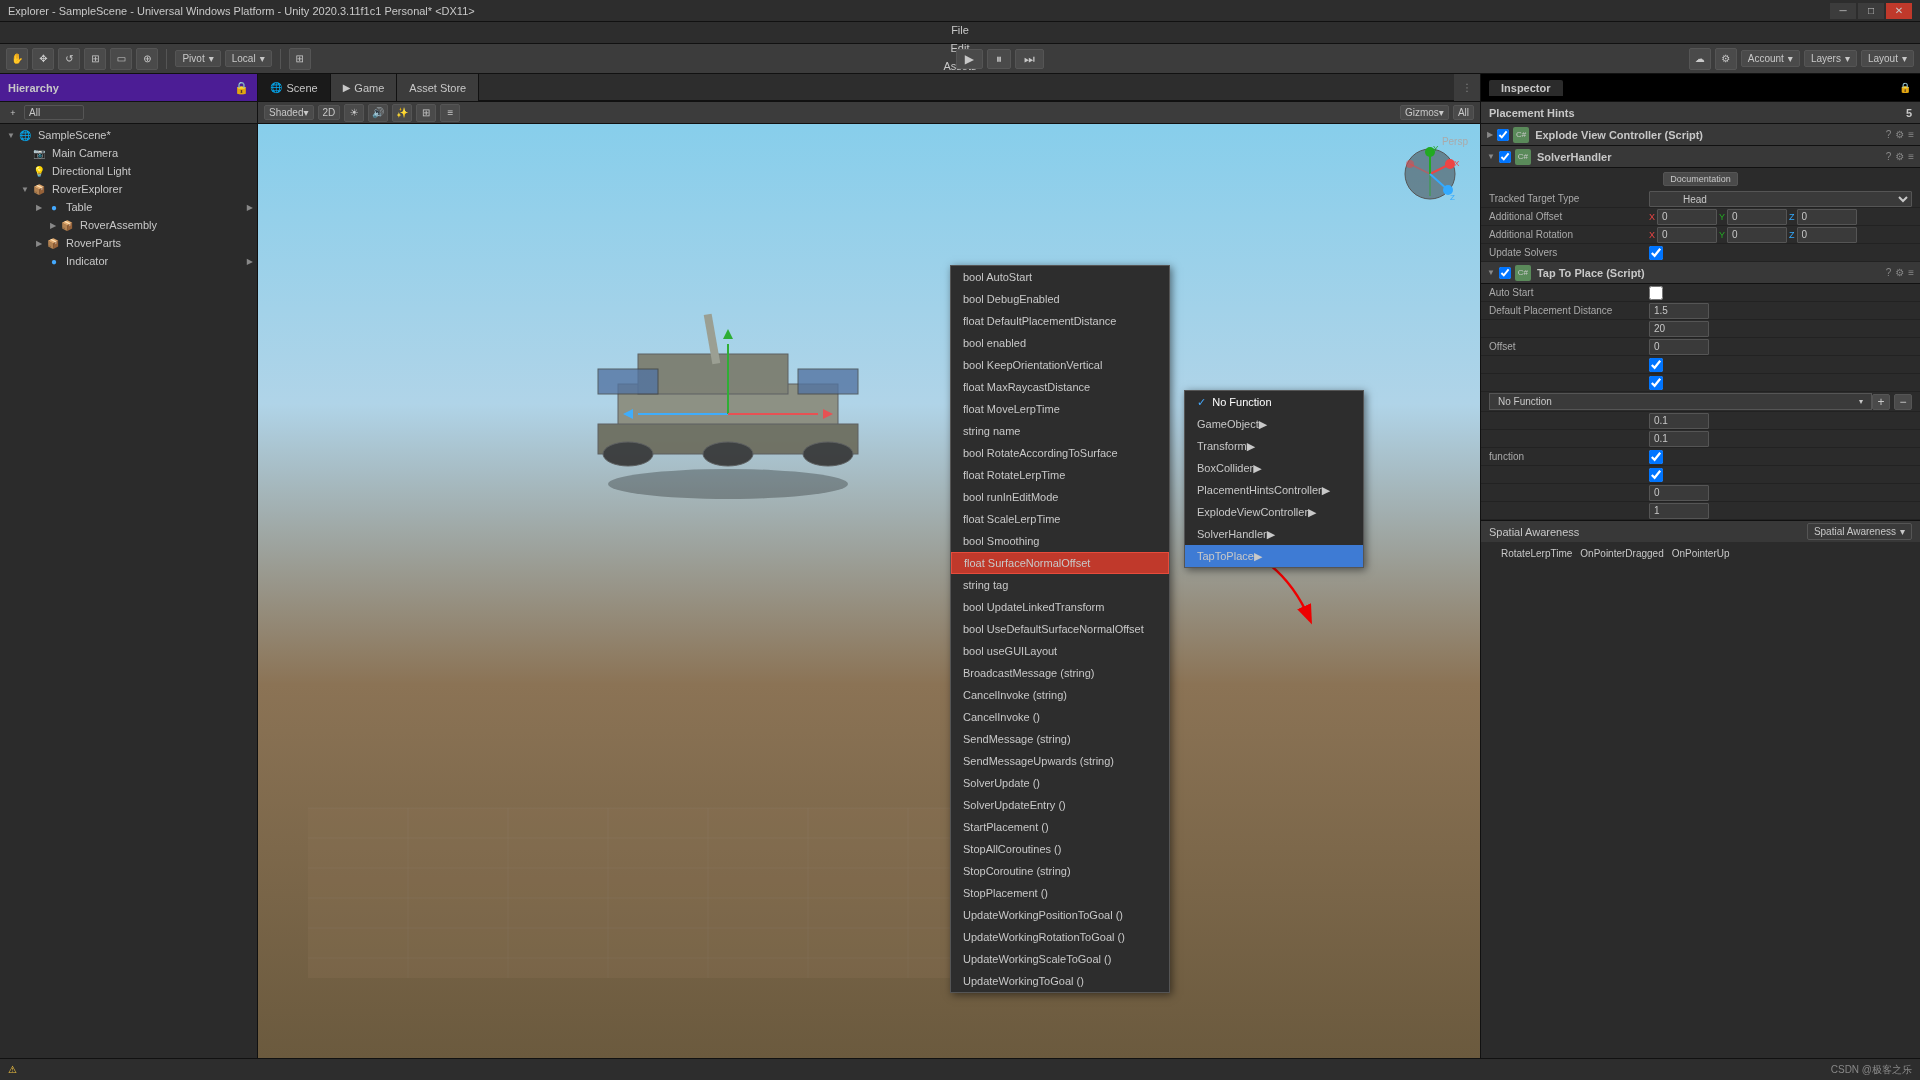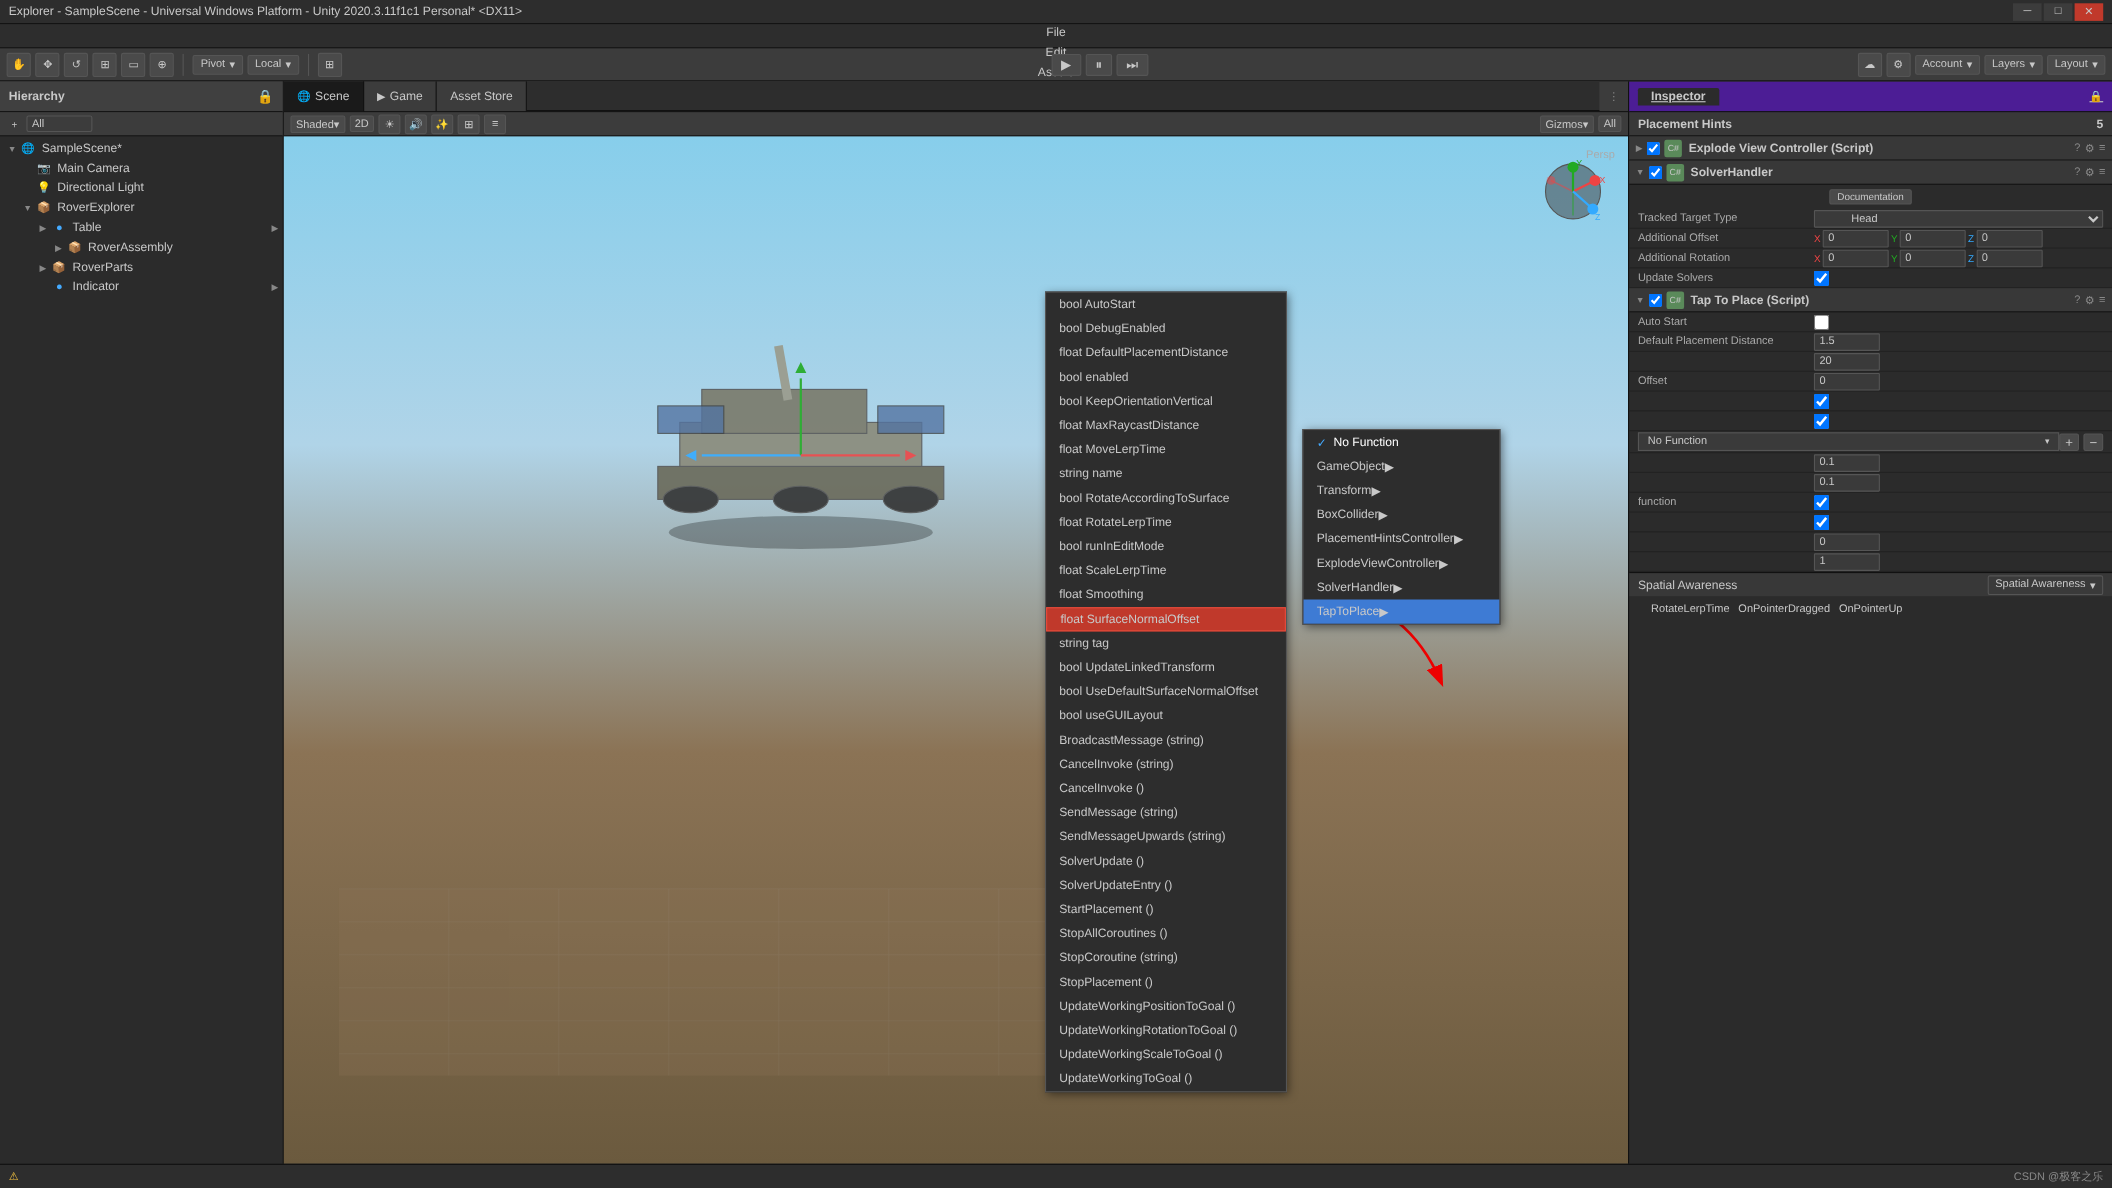--- a/index.html
+++ b/index.html
@@ -101,21 +101,21 @@
     
     .panel-hierarchy {
       width: 258px;
       background: #2b2b2b;
       border-right: 1px solid #111;
       display: flex;
       flex-direction: column;
     }
     .panel-header {
       height: 28px;
-      background: #404040;
+      background: #4c1d95;
       display: flex;
       align-items: center;
       padding: 0 8px;
       font-size: 11px;
       font-weight: bold;
       border-bottom: 1px solid #111;
       gap: 8px;
     }
 
     .hierarchy-toolbar {
@@ -287,28 +287,27 @@
     .panel-inspector {
       width: 440px;
       background: #2b2b2b;
       border-left: 1px solid #111;
       display: flex;
       flex-direction: column;
       overflow: hidden;
     }
     .inspector-header {
       height: 28px;
-      background: #4c1d95;
+      background: #000000;
       display: flex;
       align-items: center;
       padding: 0 8px;
       border-bottom: 1px solid #111;
       font-size: 11px;
       font-weight: bold;
-      text-decoration: underline;
     }
     .inspector-tabs { display: flex; gap: 2px; flex: 1; }
     .inspector-tab {
       padding: 2px 12px;
       cursor: pointer;
       border-radius: 2px 2px 0 0;
     }
     .inspector-tab.active { background: #2b2b2b; }
 
     .inspector-content { flex: 1; overflow-y: auto; }
@@ -970,21 +969,21 @@
     <div class="dropdown-item">float DefaultPlacementDistance</div>
     <div class="dropdown-item">bool enabled</div>
     <div class="dropdown-item">bool KeepOrientationVertical</div>
     <div class="dropdown-item">float MaxRaycastDistance</div>
     <div class="dropdown-item">float MoveLerpTime</div>
     <div class="dropdown-item">string name</div>
     <div class="dropdown-item">bool RotateAccordingToSurface</div>
     <div class="dropdown-item">float RotateLerpTime</div>
     <div class="dropdown-item">bool runInEditMode</div>
     <div class="dropdown-item">float ScaleLerpTime</div>
-    <div class="dropdown-item">float Smoothing</div>
+    <div class="dropdown-item">bool Smoothing</div>
     <div class="dropdown-item highlighted" style="background:#c0392b; border: 1px solid #e74c3c;">float SurfaceNormalOffset</div>
     <div class="dropdown-item">string tag</div>
     <div class="dropdown-item">bool UpdateLinkedTransform</div>
     <div class="dropdown-item">bool UseDefaultSurfaceNormalOffset</div>
     <div class="dropdown-item">bool useGUILayout</div>
     <div class="dropdown-item">BroadcastMessage (string)</div>
     <div class="dropdown-item">CancelInvoke (string)</div>
     <div class="dropdown-item">CancelInvoke ()</div>
     <div class="dropdown-item">SendMessage (string)</div>
     <div class="dropdown-item">SendMessageUpwards (string)</div>

